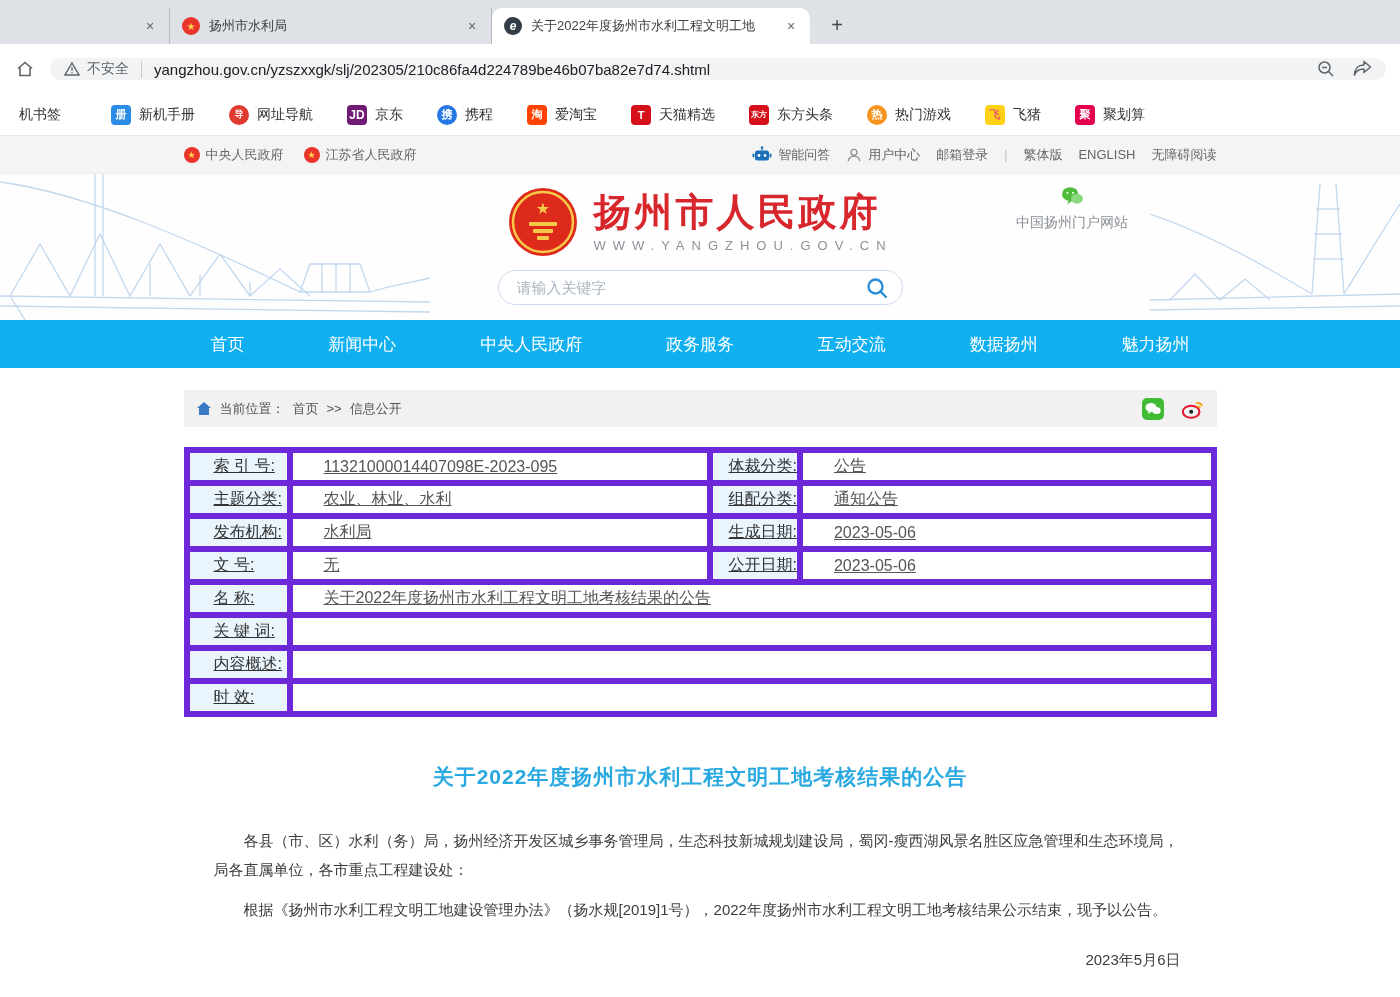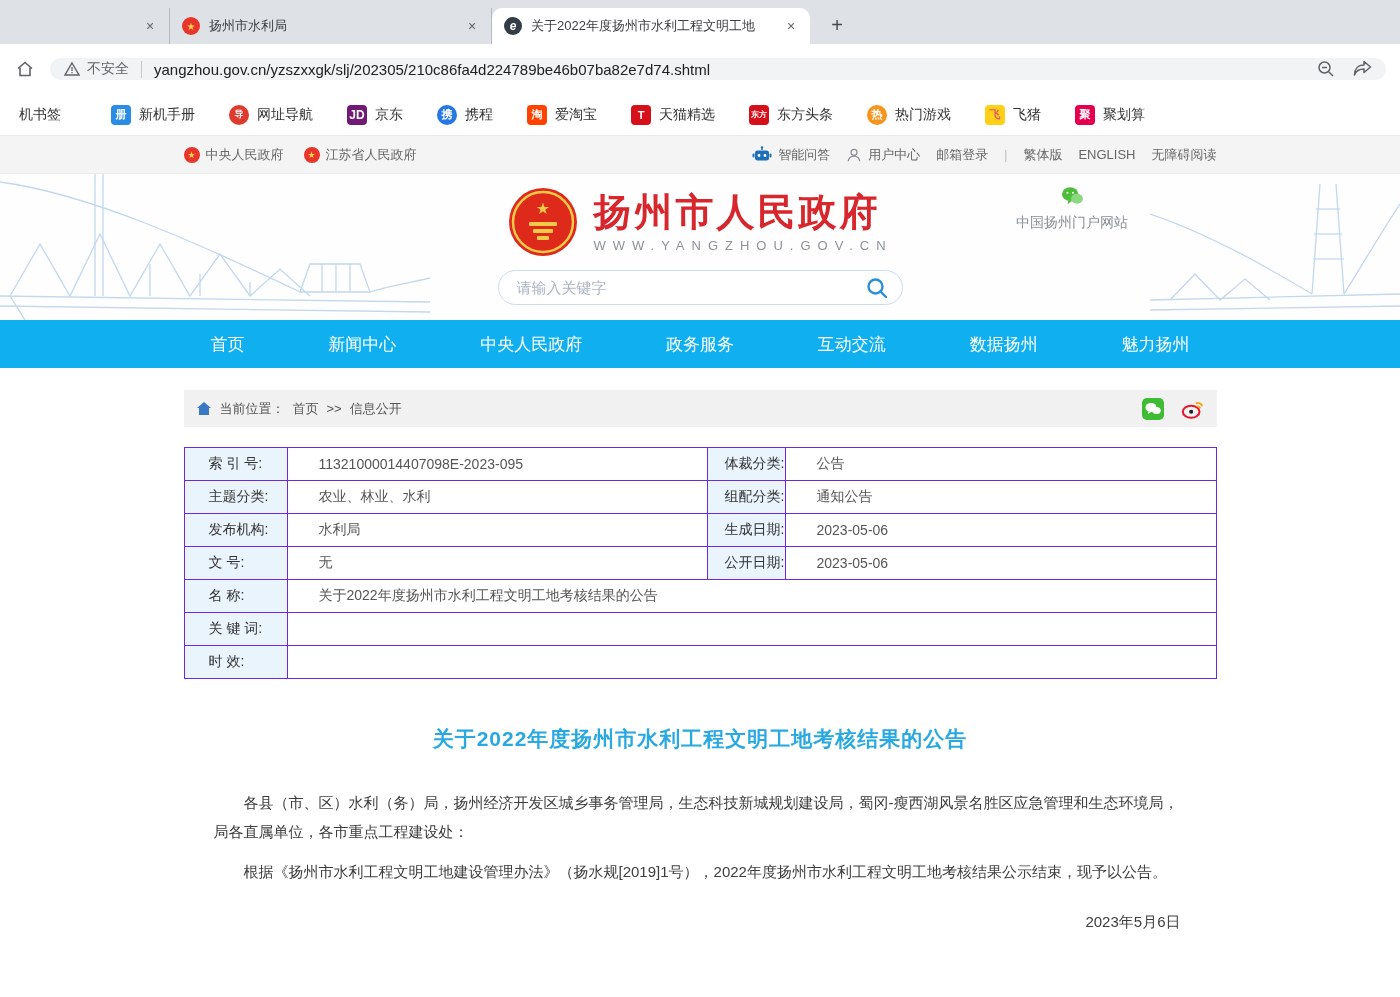--- a/index.html
+++ b/index.html
@@ -76,21 +76,21 @@
 
   
   .container { width:1033px; margin:0 auto; }
   .crumbbar { margin-top:22px; height:37px; background:#f1f1f1; display:flex; align-items:center; padding:0 12px; }
   .crumb-left { display:flex; align-items:center; gap:8px; font-size:13px; color:#555; flex:1; }
   .crumb-link { color:#555; cursor:pointer; }
   .crumb-right { display:flex; align-items:center; gap:16px; }
   .share-ic { width:24px; height:24px; cursor:pointer; display:flex; align-items:center; justify-content:center; }
 
   table.meta { width:100%; border-collapse:collapse; margin-top:20px; }
-  table.meta td { border:1px solid #6d28d9; height:33px; font-size:14px; }
+  table.meta td { border:6px solid #6d28d9; height:33px; font-size:16px;text-decoration:underline; }
   td.mlabel { background:#e9f4fc; color:#333; padding-left:24px; width:103px; white-space:nowrap; }
   td.mlabel2 { width:78px; padding-left:16px;text-align:right; }
   td.mval { color:#555; padding-left:31px; background:#fff; }
 
   .art-title { margin-top:46px; text-align:center; font-size:21px; font-weight:bold; color:#2aa9e1; letter-spacing:1px; }
   .art-p { margin:36px 30px 0; font-size:15px; color:#3d3d3d; line-height:1.9; text-indent:2em; }
   .art-p.second { margin-top:12px; }
   .art-date { margin:26px 36px 0; text-align:right; font-size:15px; color:#3d3d3d; }
 </style>
 </head>
@@ -388,20 +388,24 @@
       </tr>
       <tr>
         <td class="mlabel">名    称:</td>
         <td class="mval" colspan="3">关于2022年度扬州市水利工程文明工地考核结果的公告</td>
       </tr>
       <tr>
         <td class="mlabel">关 键 词:</td>
         <td class="mval" colspan="3"></td>
       </tr>
       <tr>
+        <td class="mlabel">内容概述:</td>
+        <td class="mval" colspan="3"></td>
+      </tr>
+      <tr>
         <td class="mlabel">时    效:</td>
         <td class="mval" colspan="3"></td>
       </tr>
     </tbody>
       </table>
 
     <div class="art-title">关于2022年度扬州市水利工程文明工地考核结果的公告</div>
     <p class="art-p">各县（市、区）水利（务）局，扬州经济开发区城乡事务管理局，生态科技新城规划建设局，蜀冈-瘦西湖风景名胜区应急管理和生态环境局，局各直属单位，各市重点工程建设处：</p>
     <p class="art-p second">根据《扬州市水利工程文明工地建设管理办法》（扬水规[2019]1号），2022年度扬州市水利工程文明工地考核结果公示结束，现予以公告。</p>
     <div class="art-date">2023年5月6日</div>

